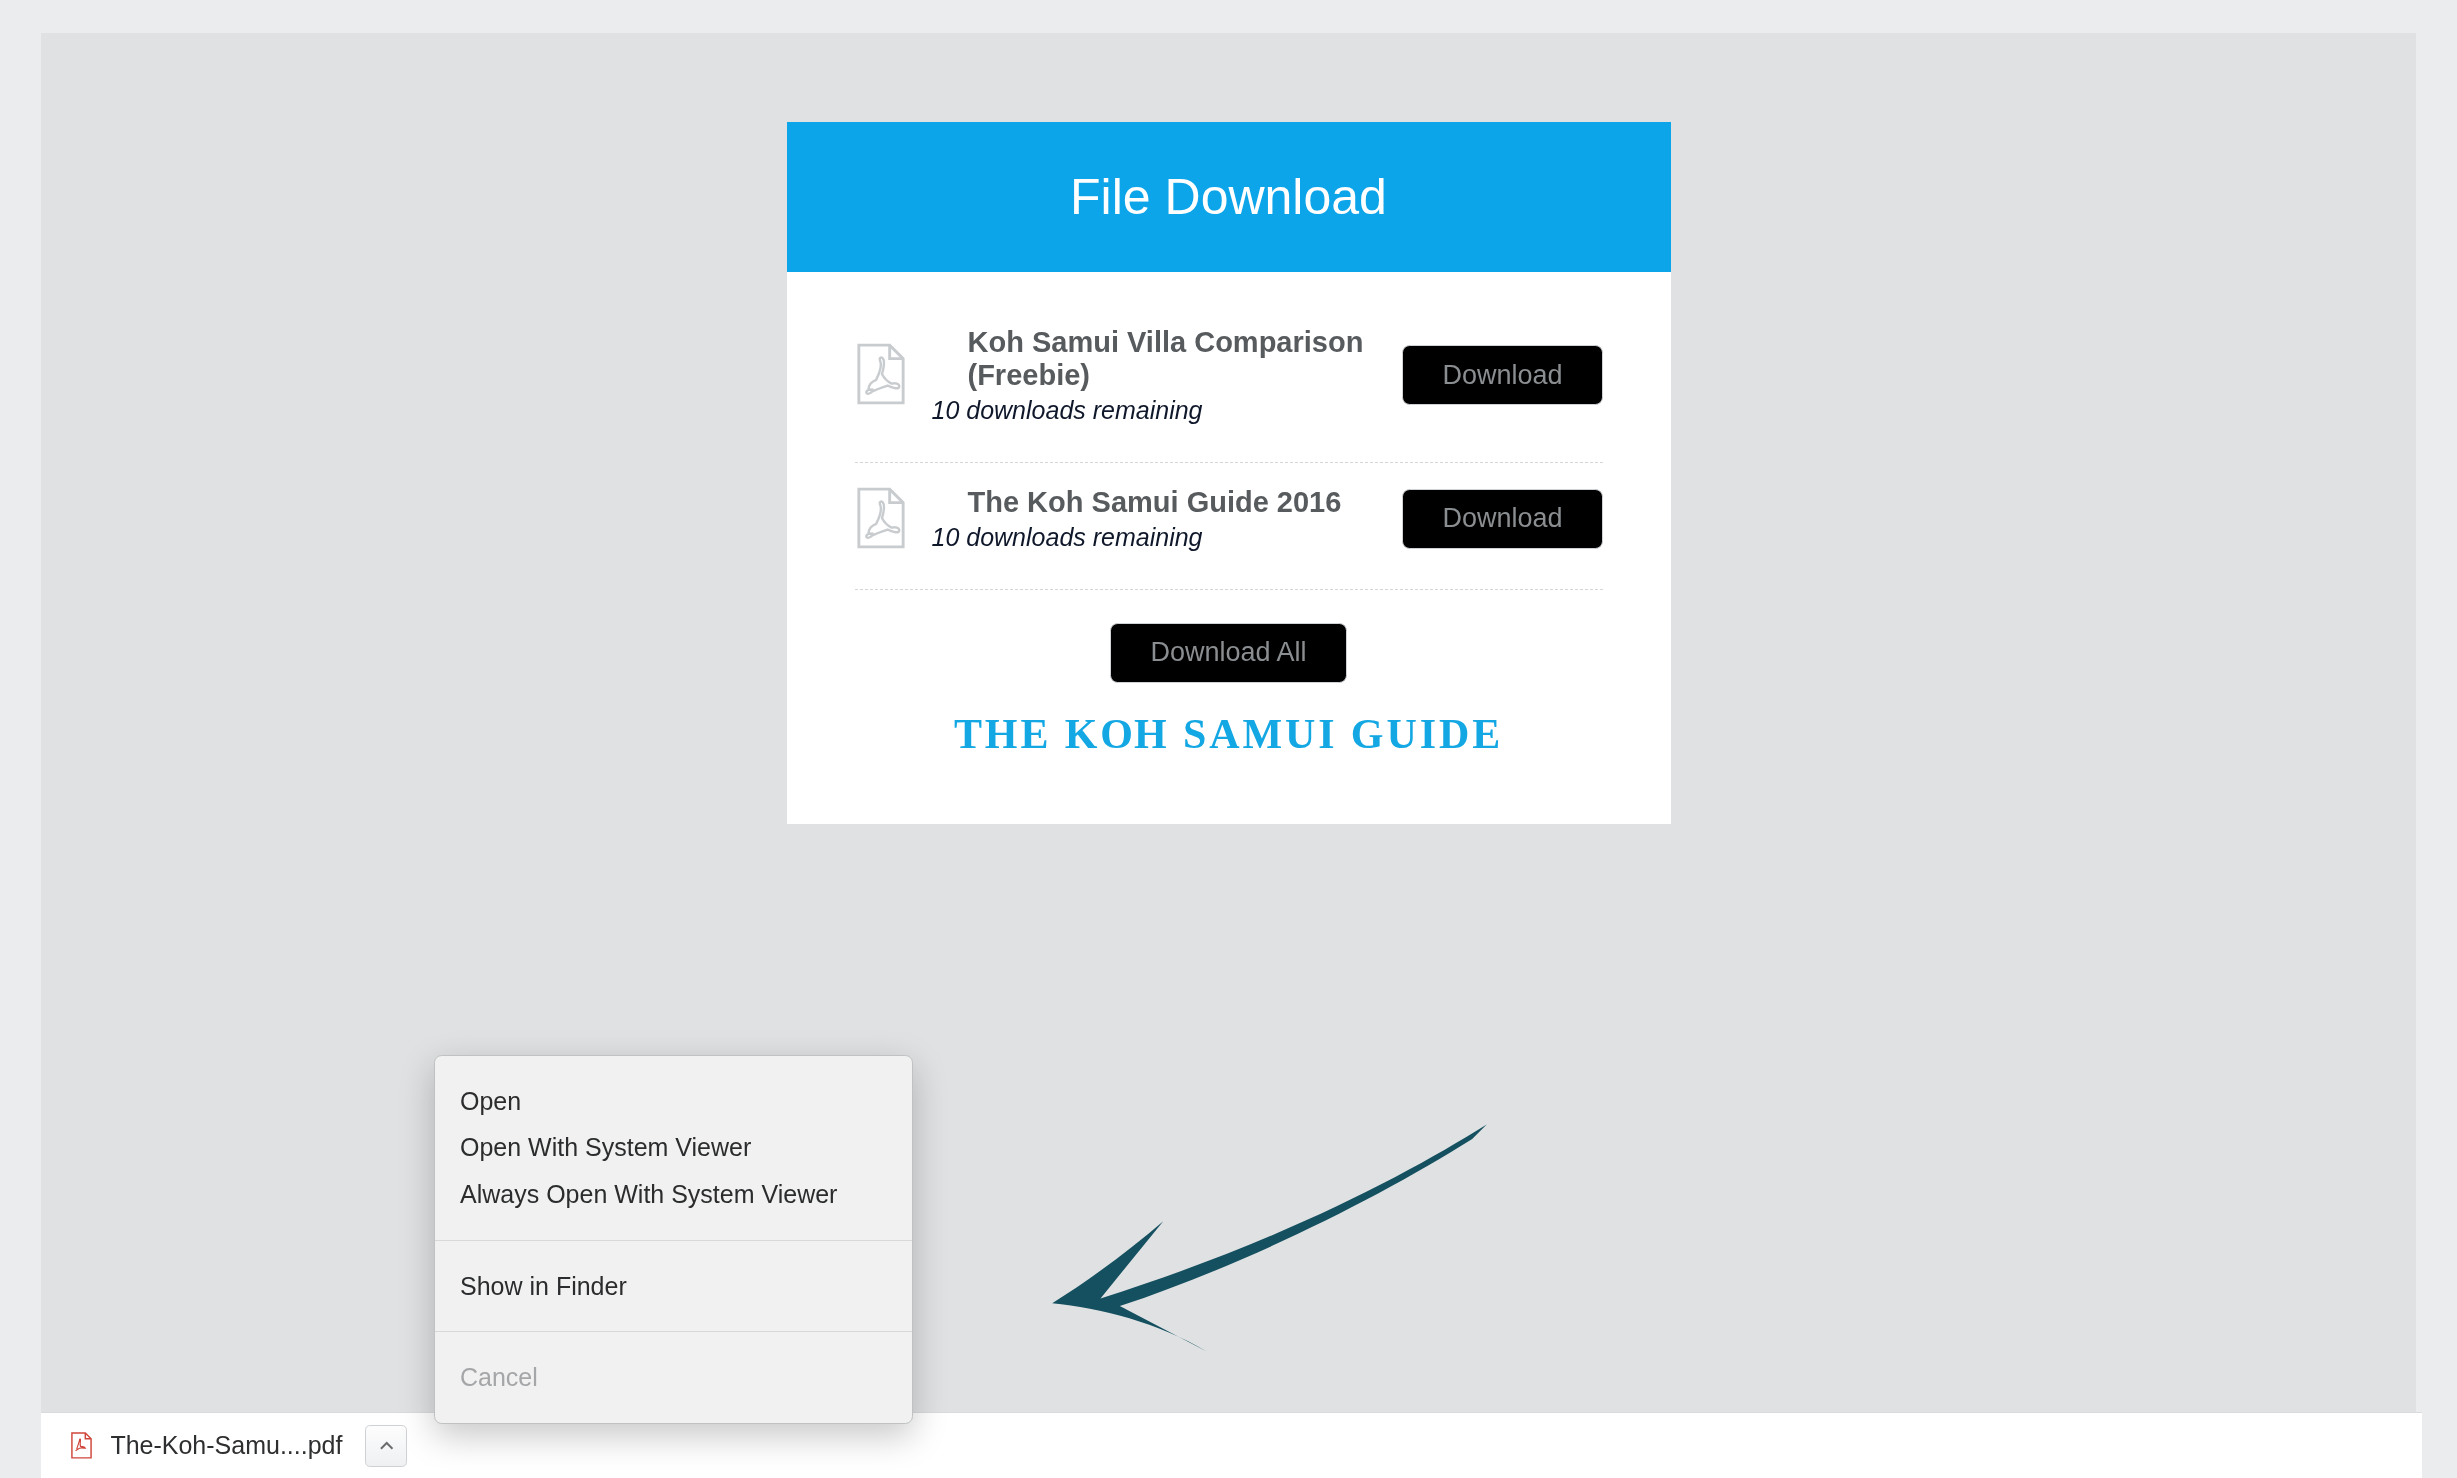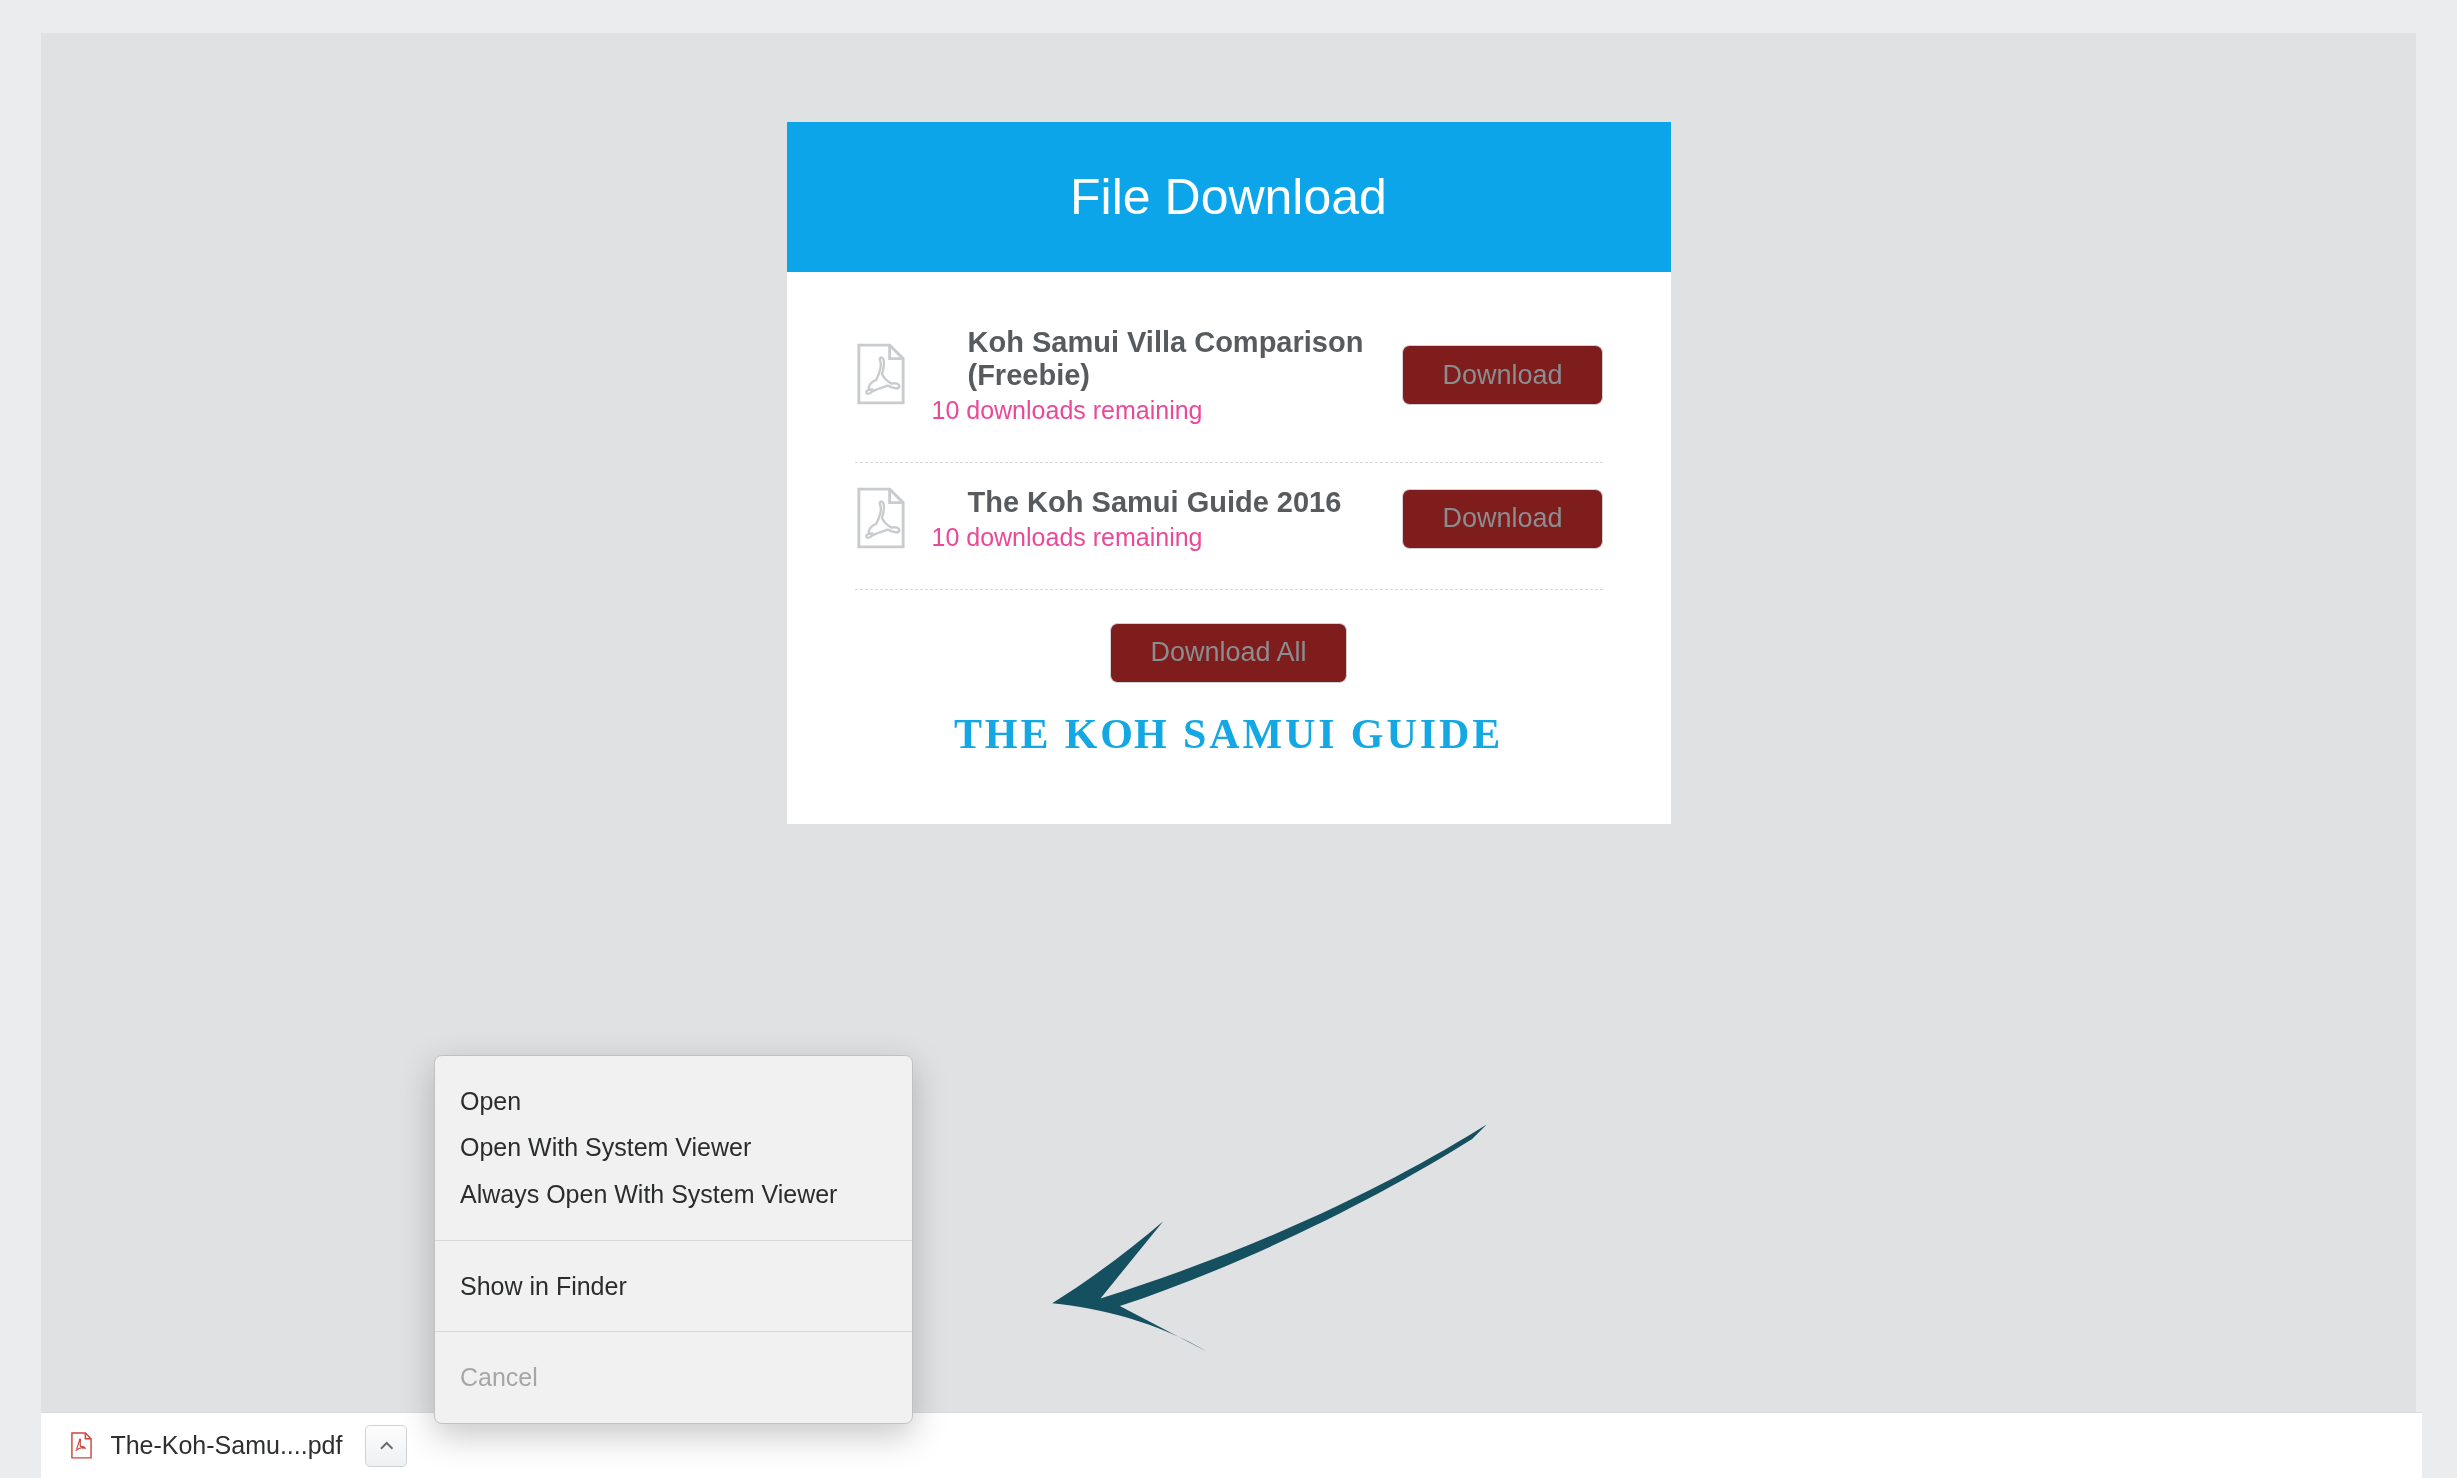--- a/index.html
+++ b/index.html
@@ -78,27 +78,28 @@
     .file-title {
       font-size: 29px;
       font-weight: 700;
       color: #585b5e;
       margin-bottom: 3.9px;
       margin-left: 36px;
     }
     
     .file-sub {
       font-size: 25px;
-      color: #ec4899;
+      color: #0f172a;
       font-weight: 400;
+      font-style: italic;
     }
     
     .download-btn {
       border: 1.9px solid #d0d3d6;
-      background: #7f1d1d;
+      background: #000000;
       color: #8b8e91;
       font-size: 27px;
       padding: 13.5px 39px;
       border-radius: 7.7px;
       cursor: pointer;
       font-family: inherit;
     }
     
     .download-all-wrap {
       text-align: center;

